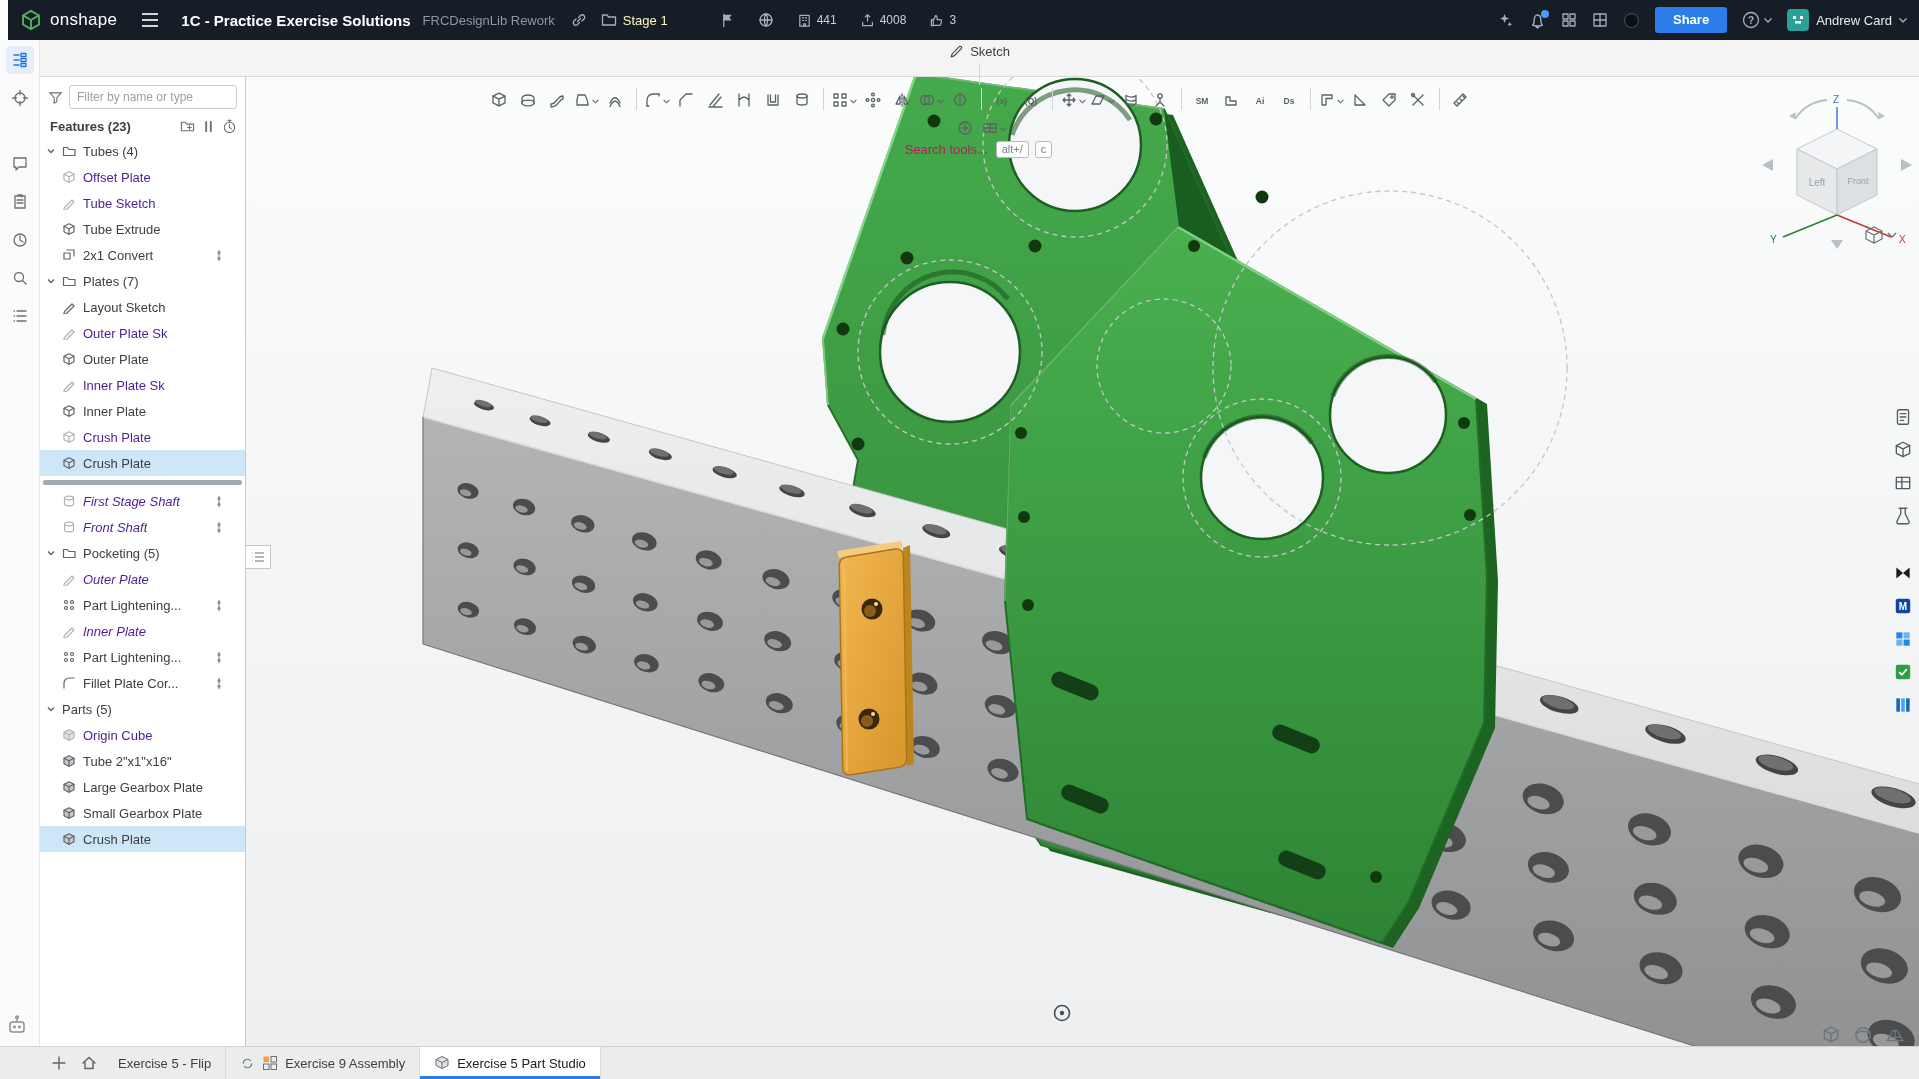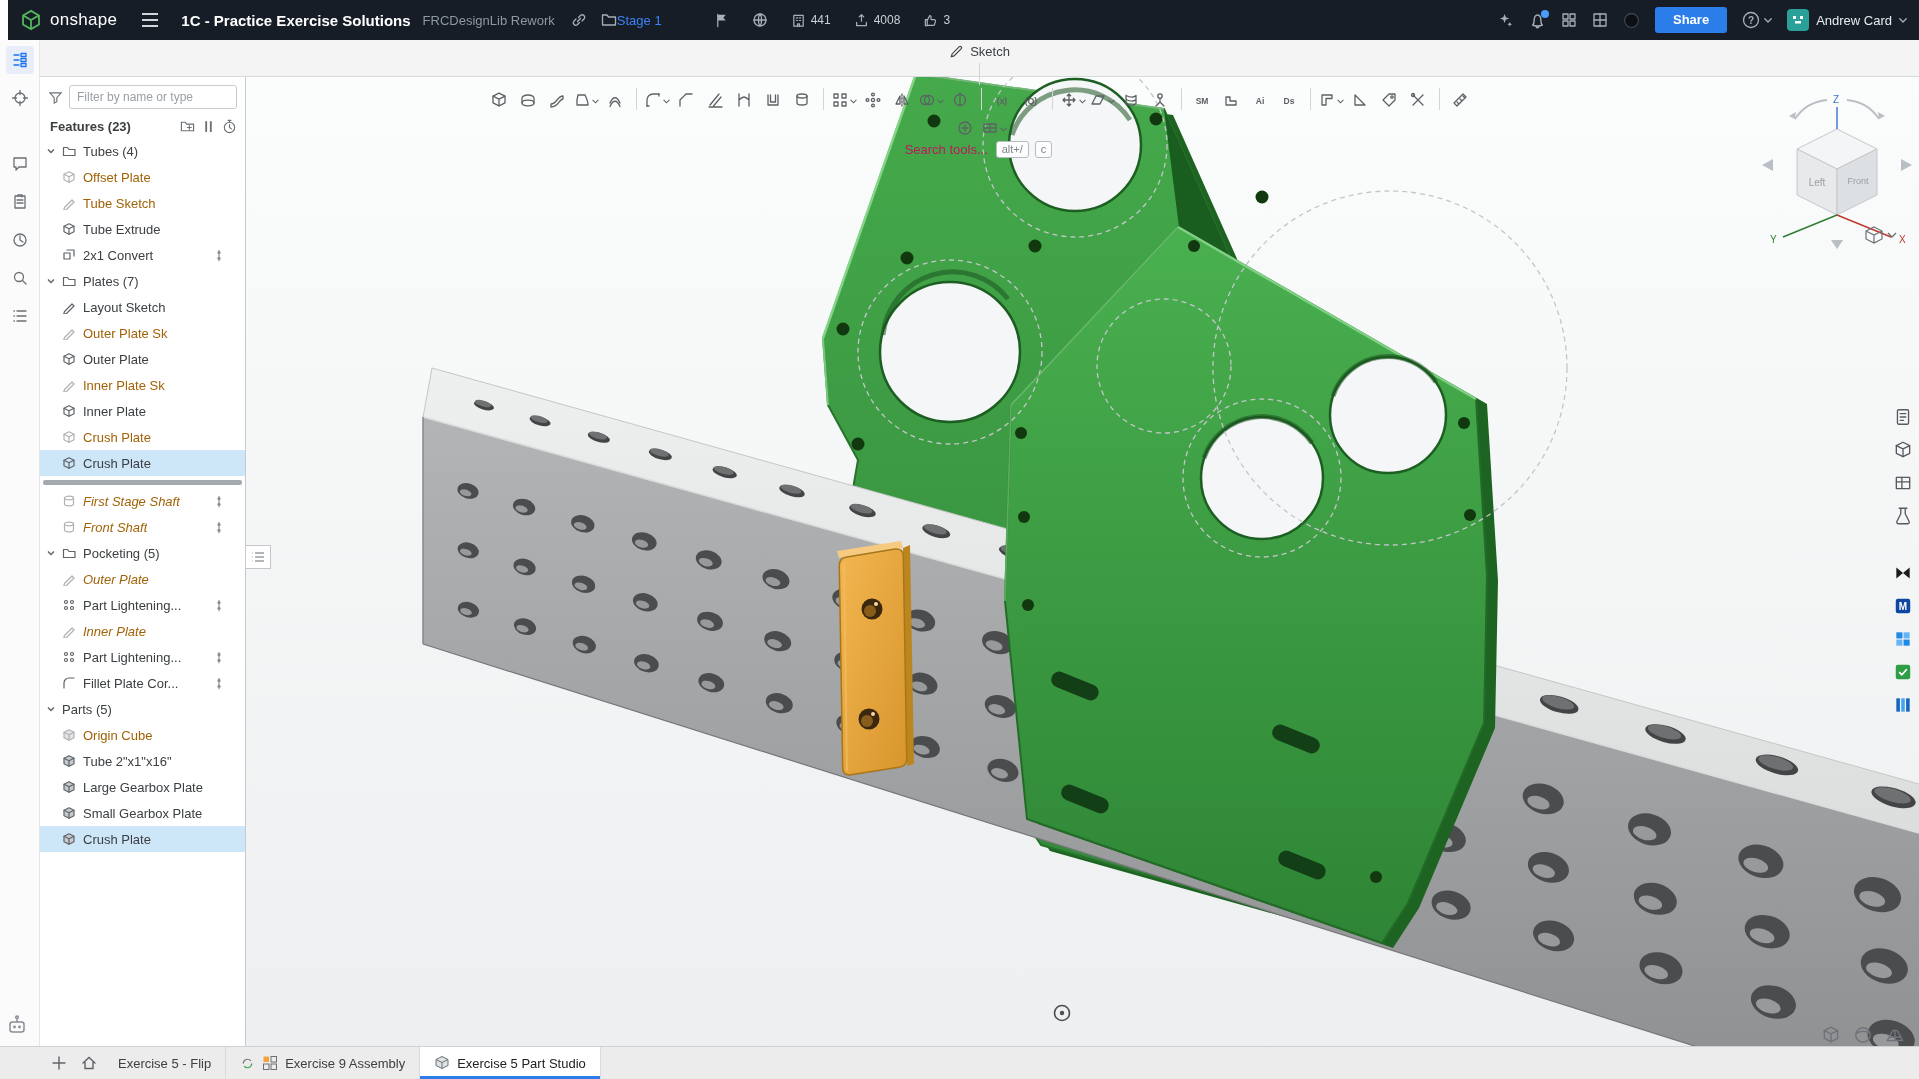--- a/index.html
+++ b/index.html
@@ -11,21 +11,21 @@
   .topbar{position:absolute;top:0;left:0;right:0;height:40px;background:#171d27;display:flex;
     align-items:center;color:#fff;padding:4px 12px;z-index:30;margin-left:8px;}
   .logo-ic{display:flex;margin-right:8px;}
   .wordmark{font-size:17px;font-weight:500;letter-spacing:.3px;color:#fff;margin-right:24px;}
   .burger{display:flex;margin-right:22px;}
   .doc-title{font-size:15px;font-weight:700;color:#fff;white-space:nowrap;margin-right:12px;}
   .doc-sub{font-size:13px;color:#8e97a3;white-space:nowrap;margin-right:16px;}
   .tb-ic{display:flex;align-items:center;margin-right:14px;}
   .ti{stroke:#a7afb8;fill:none;stroke-width:1.3;stroke-linecap:round;stroke-linejoin:round;}
   .ti-f{fill:#a7afb8;stroke:none;}
-  .stage{display:flex;align-items:center;color:#3b82f6;font-size:13px;margin-right:10px;}
+  .stage{display:flex;align-items:center;gap:6px;color:#fef9c3;font-size:13px;margin-right:10px;}
   .stats{display:flex;align-items:center;gap:23px;margin-left:42px;color:#c9cfd6;font-size:12px;}
   .stat{display:flex;align-items:center;gap:5px;}
   .tb-spacer{flex:1;}
   .tb-right{display:flex;align-items:center;gap:15px;}
   .bell-wrap{position:relative;display:flex;}
   .bell-dot{position:absolute;top:-2px;right:-3px;width:8px;height:8px;border-radius:50%;background:#4a9df8;}
   .share-btn{background:#2b7de9;color:#fff;font-size:13px;font-weight:600;border-radius:3px;
     padding:5px 18px;line-height:16px;}
   .help{display:flex;align-items:center;gap:4px;color:#a7afb8;}
   .avatar{width:22px;height:22px;border-radius:4px;background:#2aa198;display:flex;align-items:center;justify-content:center;}
@@ -66,21 +66,21 @@
     padding:0 7px;color:#3c4043;outline:none;min-width:0;}
   .filter-input::placeholder{color:#9aa0a6;}
   .features-header{display:flex;align-items:center;padding:4px 8px 4px 10px;font-size:13px;
     font-weight:600;color:#3c4043;gap:8px;}
   .fh-icons{margin-left:auto;display:flex;gap:7px;align-items:center;}
   .fh-icons svg{stroke:#6a7076;fill:none;stroke-width:1.2;stroke-linecap:round;}
   .tree{flex:1;overflow:hidden;}
   .tree-row{display:flex;align-items:center;height:26px;padding-left:6px;font-size:13px;color:#3c4043;
     white-space:nowrap;text-align:right;}
   .tree-row.sel{background:#cde6f8;}
-  .tree-row.muted{color:#a16207;}
+  .tree-row.muted{color:#4c1d95;}
   .tree-row.muted .ticon{opacity:.5;}
   .tree-row.ital .tlabel{font-style:italic;}
   .chev{width:16px;display:flex;flex:none;}
   .ind{display:inline-block;flex:none;}
   .ticon{width:15px;height:15px;margin-right:6px;display:flex;flex:none;}
   .ticon svg{width:14px;height:14px;stroke:#5f6468;fill:none;stroke-width:1.2;stroke-linecap:round;stroke-linejoin:round;}
   .tlabel{overflow:hidden;text-overflow:ellipsis;}
   .tbadge{margin-left:auto;margin-right:22px;display:flex;flex:none;}
   .rollback-row{height:12px;display:flex;align-items:center;padding:0 3px;}
   .rollback-bar{height:5px;width:100%;background:#a5aaaf;border-radius:2px;}

